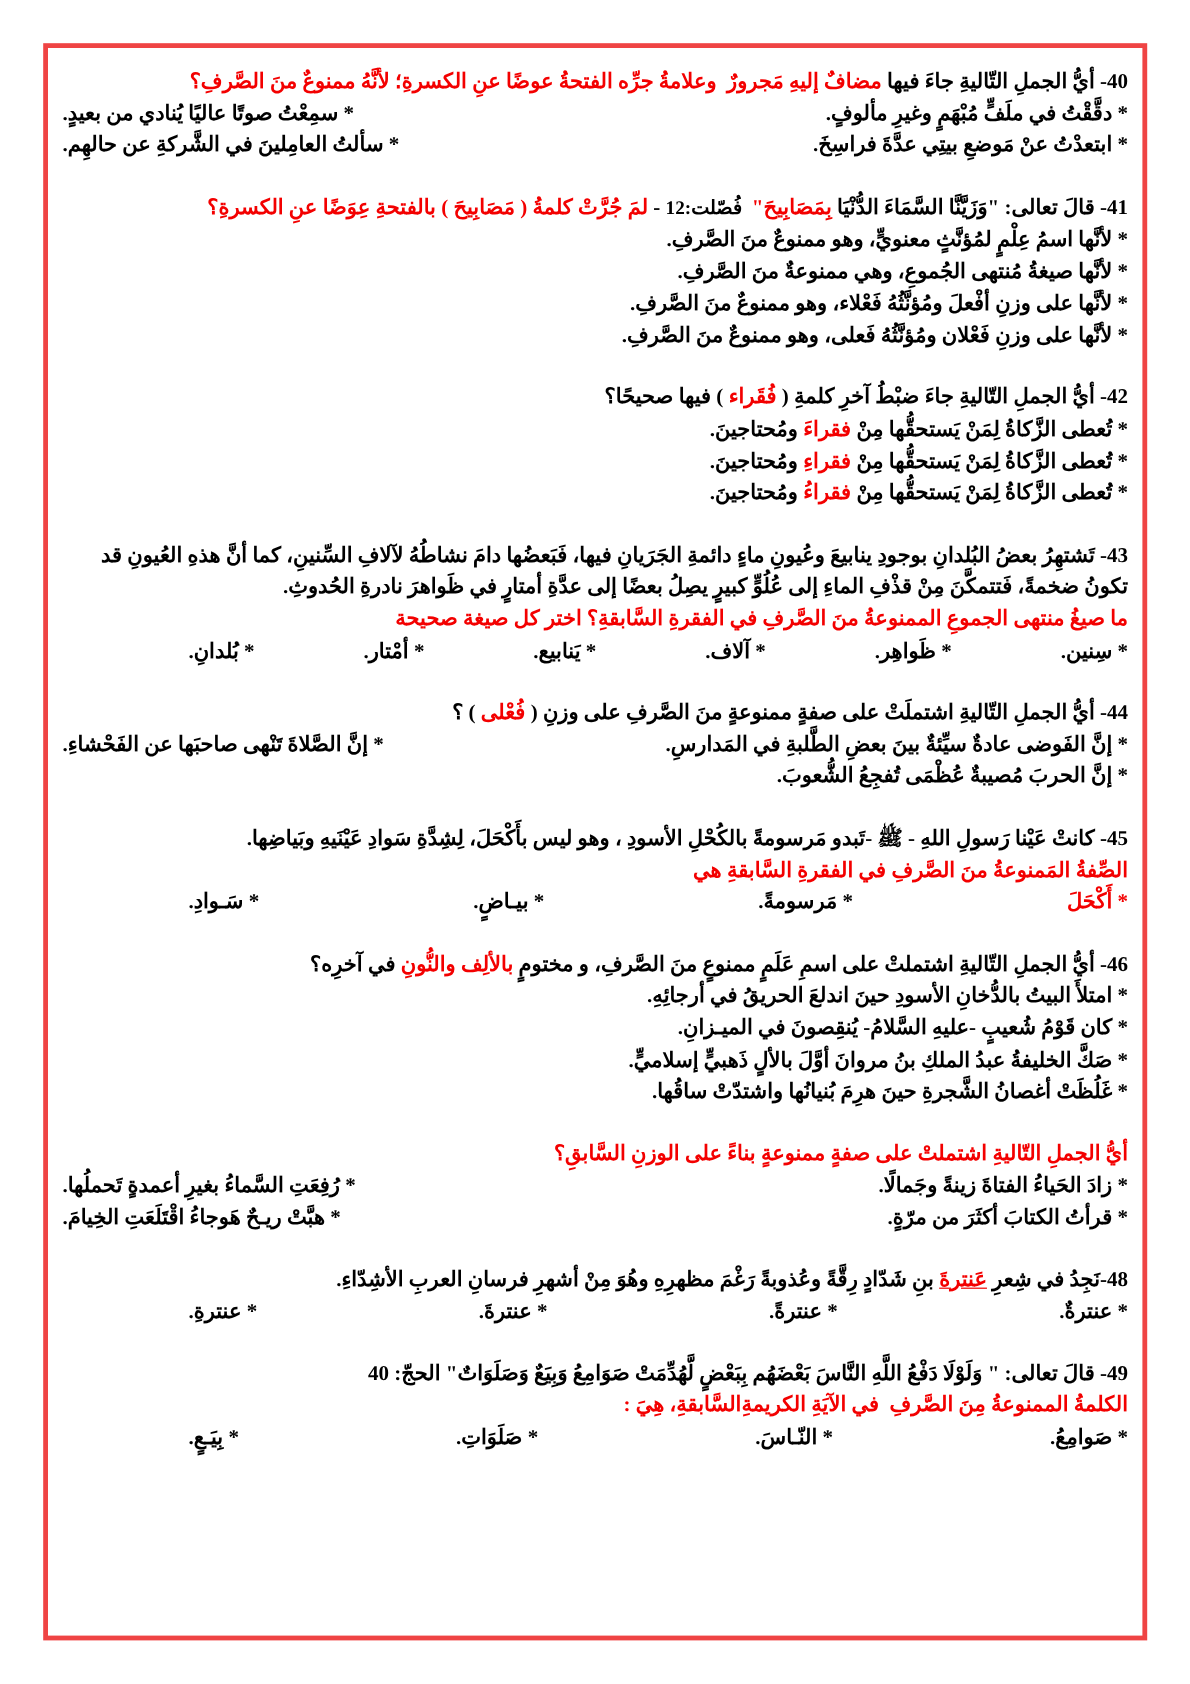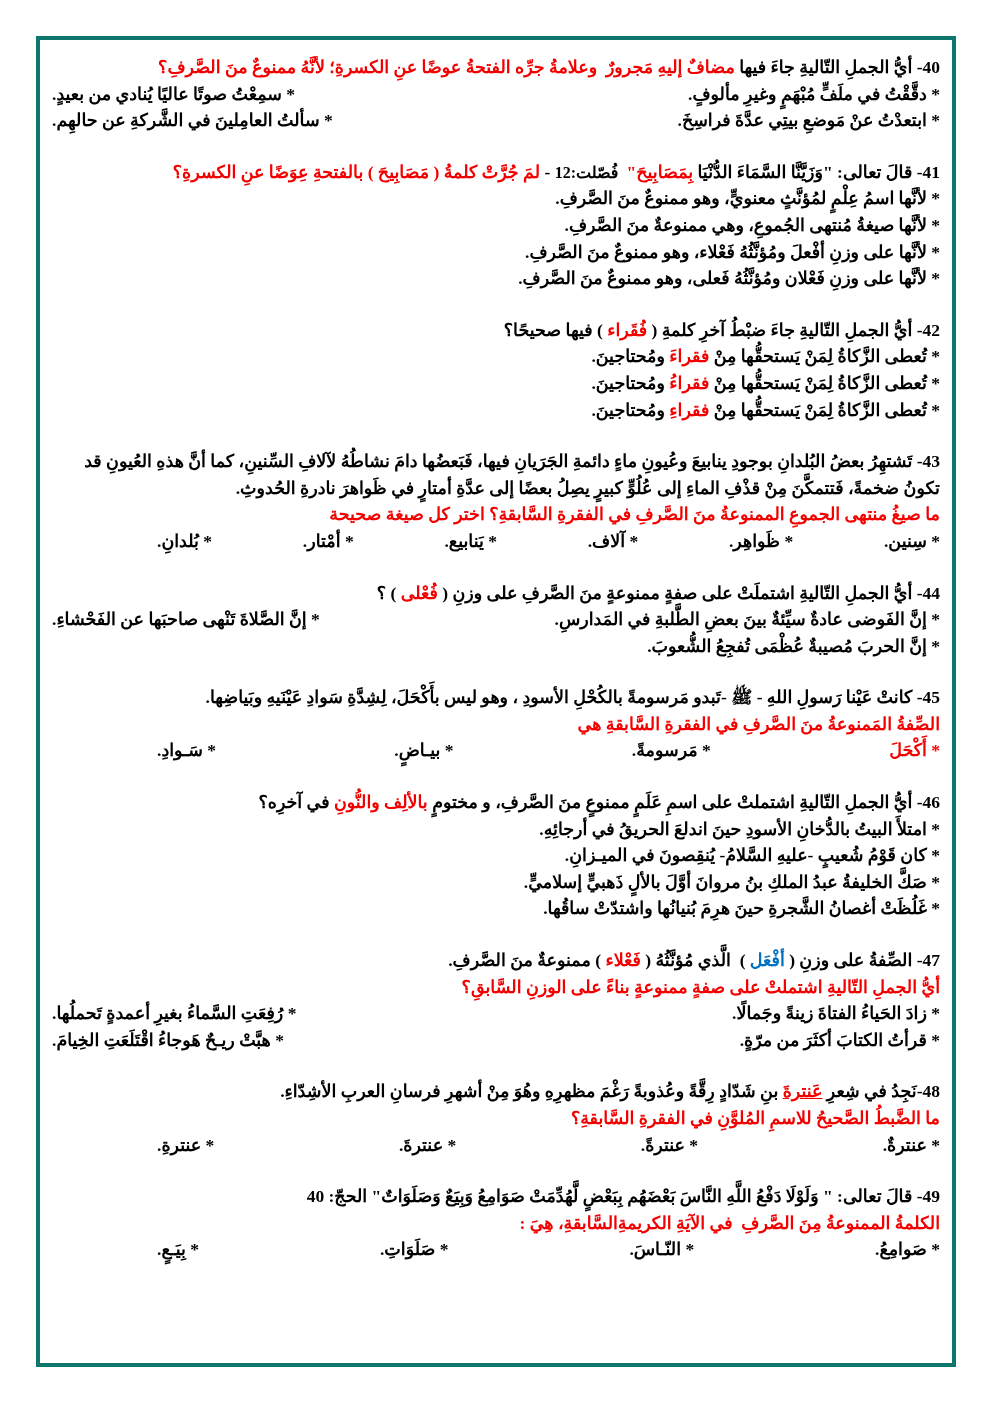--- a/index.html
+++ b/index.html
@@ -3,21 +3,21 @@
 <meta charset="utf-8">
 <style>
   html,body{margin:0;padding:0;background:#ffffff;}
   .sheet{
     width:992px;height:1403px;position:relative;background:#ffffff;
     font-family:"Liberation Serif","DejaVu Serif",serif;
     font-weight:bold;color:#000;direction:rtl;overflow:hidden;
   }
   .frame{
     position:absolute;left:36px;top:36px;right:36px;bottom:36px;
-    border:4px solid #0f766e;box-sizing:border-box;
+    border:4px solid #ef4444;box-sizing:border-box;
     padding:14px 12px 10px 12px;overflow:hidden;
   }
   .question{margin-bottom:25px;}
   .line{text-align:right;font-size:17.5px;line-height:1.52;}
   .line.text{text-align:right;}
   .line.options-pair{display:flex;justify-content:space-between;align-items:baseline;}
   .line.options-pair .option{flex:0 1 auto;}
   .line.options-row{display:flex;justify-content:space-between;align-items:baseline;padding-left:105px;}
   .seg{white-space:pre-wrap;}
   .seg.red{color:#f30000;}
@@ -45,22 +45,22 @@
         <div class="question">
           <div class="line text"><span class="seg">41- قالَ تعالى: "وَزَيَّنَّا السَّمَاءَ الدُّنْيَا </span><span class="seg red">بِمَصَابِيحَ"</span><span class="seg small">  فُصّلت:12</span><span class="seg"> - </span><span class="seg red">لمَ جُرَّتْ كلمةُ ( مَصَابِيحَ ) بالفتحةِ عِوَضًا عنِ الكسرةِ؟</span></div>
           <div class="line option"><span class="seg">* لأنَّها اسمُ عِلْمٍ لمُؤنَّثٍ معنويٍّ، وهو ممنوعٌ منَ الصَّرفِ.</span></div>
           <div class="line option"><span class="seg">* لأنَّها صيغةُ مُنتهى الجُموعِ، وهي ممنوعةٌ منَ الصَّرفِ.</span></div>
           <div class="line option"><span class="seg">* لأنَّها على وزنِ أفْعلَ ومُؤنَّثُهُ فَعْلاء، وهو ممنوعٌ منَ الصَّرفِ.</span></div>
           <div class="line option"><span class="seg">* لأنَّها على وزنِ فَعْلان ومُؤنَّثُهُ فَعلى، وهو ممنوعٌ منَ الصَّرفِ.</span></div>
         </div>
         <div class="question">
           <div class="line text"><span class="seg">42- أيُّ الجملِ التّاليةِ جاءَ ضبْطُ آخرِ كلمةِ ( </span><span class="seg red">فُقَراء</span><span class="seg"> ) فيها صحيحًا؟</span></div>
           <div class="line option"><span class="seg">* تُعطى الزَّكاةُ لِمَنْ يَستحقُّها مِنْ </span><span class="seg red">فقراءَ</span><span class="seg"> ومُحتاجينَ.</span></div>
+          <div class="line option"><span class="seg">* تُعطى الزَّكاةُ لِمَنْ يَستحقُّها مِنْ </span><span class="seg red">فقراءِ</span><span class="seg"> ومُحتاجينَ.</span></div>
           <div class="line option"><span class="seg">* تُعطى الزَّكاةُ لِمَنْ يَستحقُّها مِنْ </span><span class="seg red">فقراءُ</span><span class="seg"> ومُحتاجينَ.</span></div>
-          <div class="line option"><span class="seg">* تُعطى الزَّكاةُ لِمَنْ يَستحقُّها مِنْ </span><span class="seg red">فقراءِ</span><span class="seg"> ومُحتاجينَ.</span></div>
         </div>
         <div class="question">
           <div class="line text"><span class="seg">43- تَشتهِرُ بعضُ البُلدانِ بوجودِ ينابيعَ وعُيونِ ماءٍ دائمةِ الجَرَيانِ فيها، فَبَعضُها دامَ نشاطُهُ لآلافِ السِّنينِ، كما أنَّ هذهِ العُيونِ قد تكونُ ضخمةً، فَتتمكَّنَ مِنْ قذْفِ الماءِ إلى عُلُوٍّ كبيرٍ يصِلُ بعضًا إلى عدَّةِ أمتارٍ في ظَواهرَ نادرةِ الحُدوثِ.</span></div>
           <div class="line subline"><span class="seg red">ما صيغُ منتهى الجموعِ الممنوعةُ منَ الصَّرفِ في الفقرةِ السَّابقةِ؟ اختر كل صيغة صحيحة</span></div>
           <div class="line options-row">
             <div class="option"><span class="seg">* سِنين.</span></div>
             <div class="option"><span class="seg">* ظَواهِر.</span></div>
             <div class="option"><span class="seg">* آلاف.</span></div>
             <div class="option"><span class="seg">* يَنابيع.</span></div>
             <div class="option"><span class="seg">* أمْتار.</span></div>
@@ -88,34 +88,32 @@
           </div>
         </div>
         <div class="question">
           <div class="line text"><span class="seg">46- أيُّ الجملِ التّاليةِ اشتملتْ على اسمِ عَلَمٍ ممنوعٍ منَ الصَّرفِ، و مختومٍ </span><span class="seg red">بالألِف والنُّونِ</span><span class="seg"> في آخرِه؟</span></div>
           <div class="line option"><span class="seg">* امتلأَ البيتُ بالدُّخانِ الأسودِ حينَ اندلعَ الحريقُ في أرجائِهِ.</span></div>
           <div class="line option"><span class="seg">* كان قَوْمُ شُعيبٍ -عليهِ السَّلامُ- يُنقِصونَ في الميـزانِ.</span></div>
           <div class="line option"><span class="seg">* صَكَّ الخليفةُ عبدُ الملكِ بنُ مروانَ أوَّلَ بالألٍ ذَهبيٍّ إسلاميٍّ.</span></div>
           <div class="line option"><span class="seg">* غَلُظَتْ أغصانُ الشَّجرةِ حينَ هرِمَ بُنيانُها واشتدّتْ ساقُها.</span></div>
         </div>
         <div class="question">
-          <div class="line text"><span class="seg">47- الصِّفةُ على وزنِ ( </span><span class="seg blue">أفْعَل</span><span class="seg"> )  الَّذي مُؤنَّثُهُ ( </span><span class="seg red">فَعْلاء</span><span class="seg"> ) ممنوعةٌ منَ الصَّرفِ.</span></div>
           <div class="line subline"><span class="seg red">أيُّ الجملِ التّاليةِ اشتملتْ على صفةٍ ممنوعةٍ بناءً على الوزنِ السَّابقِ؟</span></div>
           <div class="line options-pair">
             <div class="option"><span class="seg">* زادَ الحَياءُ الفتاةَ زينةً وجَمالًا.</span></div>
             <div class="option"><span class="seg">* رُفِعَتِ السَّماءُ بغيرِ أعمدةٍ تَحملُها.</span></div>
           </div>
           <div class="line options-pair">
             <div class="option"><span class="seg">* قرأتُ الكتابَ أكثَرَ من مرّةٍ.</span></div>
             <div class="option"><span class="seg">* هبَّتْ ريـحٌ هَوجاءُ اقْتَلَعَتِ الخِيامَ.</span></div>
           </div>
         </div>
         <div class="question">
           <div class="line text"><span class="seg">48-نَجِدُ في شِعرِ </span><span class="seg red u">عَنترةَ</span><span class="seg"> بنِ شَدّادٍ رِقَّةً وعُذوبةً رَغْمَ مظهرِهِ وهُوَ مِنْ أشهرِ فرسانِ العربِ الأشِدّاءِ.</span></div>
-          <div class="line subline"><span class="seg red">ما الضَّبطُ الصَّحيحُ للاسمِ المُلوَّنِ في الفقرةِ السَّابقةِ؟</span></div>
           <div class="line options-row">
             <div class="option"><span class="seg">* عنترةٌ.</span></div>
             <div class="option"><span class="seg">* عنترةً.</span></div>
             <div class="option"><span class="seg">* عنترةَ.</span></div>
             <div class="option"><span class="seg">* عنترةِ.</span></div>
           </div>
         </div>
         <div class="question">
           <div class="line text"><span class="seg">49- قالَ تعالى: " وَلَوْلَا دَفْعُ اللَّهِ النَّاسَ بَعْضَهُم بِبَعْضٍ لَّهُدِّمَتْ صَوَامِعُ وَبِيَعٌ وَصَلَوَاتٌ" الحجّ: 40</span></div>
           <div class="line subline"><span class="seg red">الكلمةُ الممنوعةُ مِنَ الصَّرفِ  في الآيَةِ الكريمةِالسَّابقةِ، هِيَ :</span></div>

